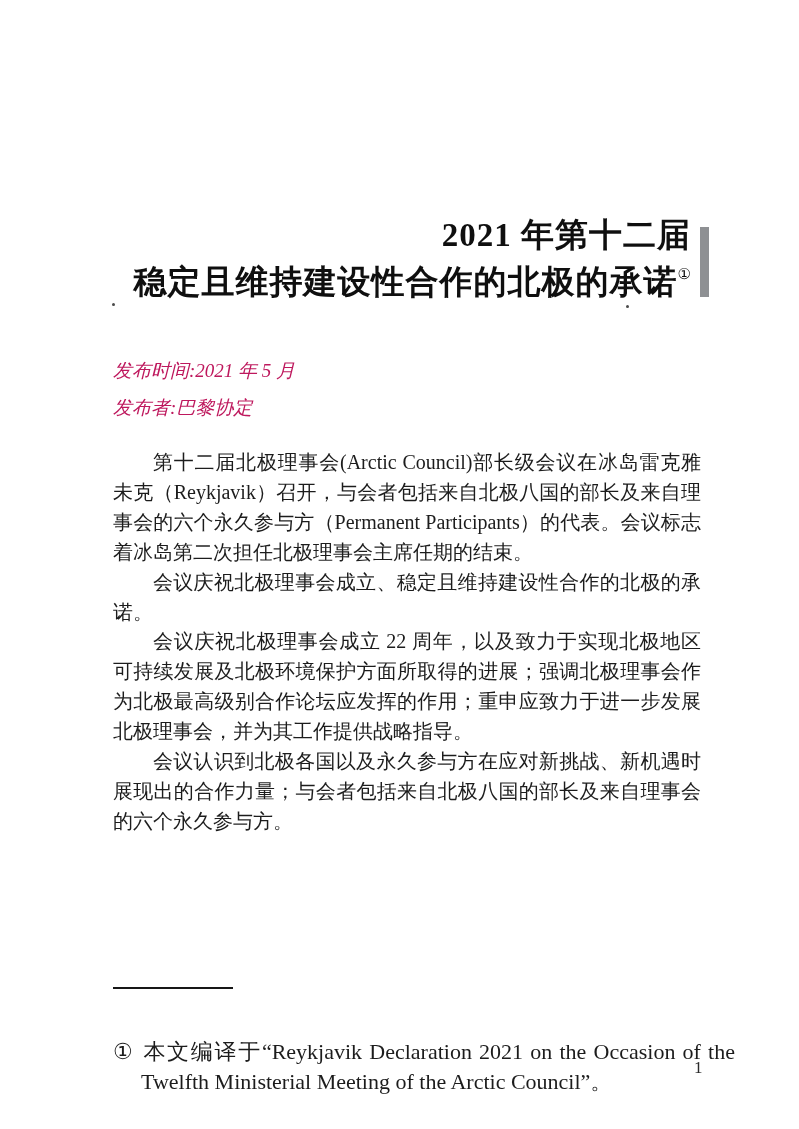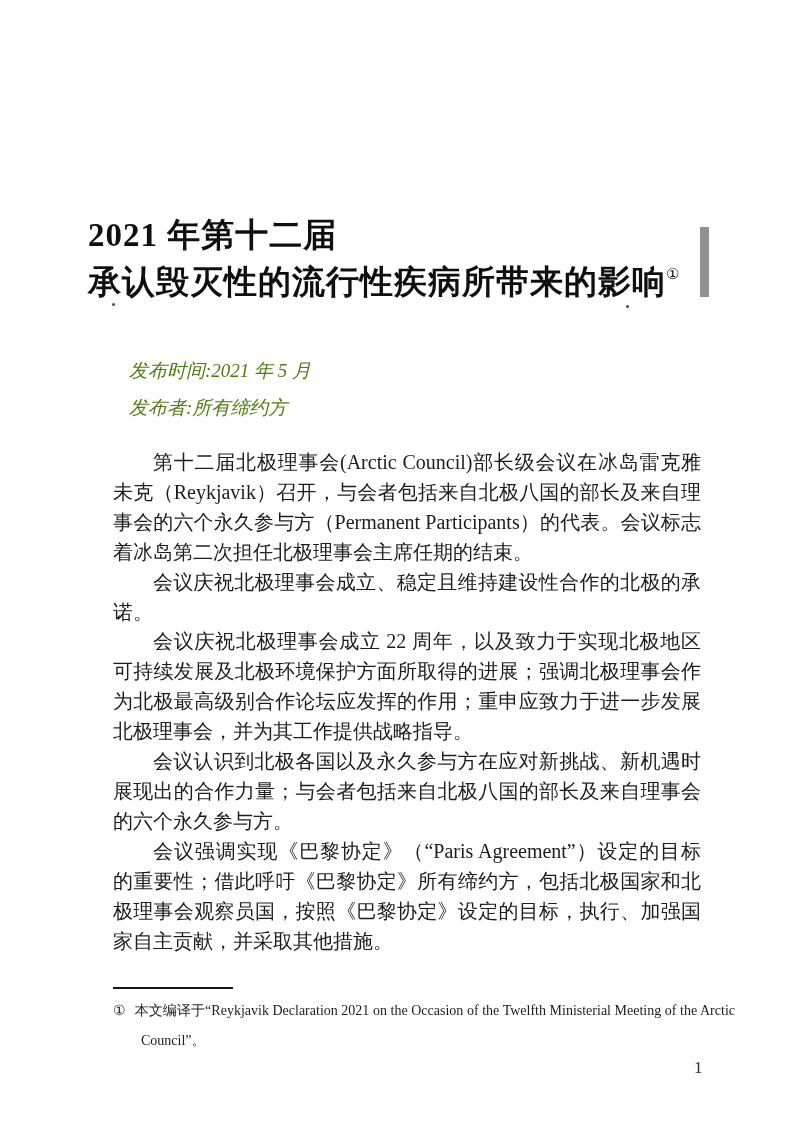--- a/index.html
+++ b/index.html
@@ -12,20 +12,21 @@
     font-family: "Liberation Serif", "DejaVu Serif", serif;
     overflow: hidden;
   }
 
   
   .title-block {
     position: absolute;
     top: 216px;
     left: 88px;
     width: 603px;
+    text-align: right;
   }
   .title {
     margin: 0;
     font-size: 33px;
     font-weight: 700;
     line-height: 39px;
     color: #0f0f0f;
     letter-spacing: 1px;
     white-space: nowrap;
   }
@@ -46,24 +47,24 @@
 
   
   .speck { position: absolute; width: 3px; height: 3px; background: #4a4a4a; border-radius: 50%; }
   .speck-1 { left: 112px; top: 303px; }
   .speck-2 { left: 626px; top: 305px; }
 
   
   .meta {
     position: absolute;
     top: 352px;
-    left: 129px;
+    left: 113px;
     font-size: 19px;
     font-style: italic;
-    color: #4d7c0f;
+    color: #be185d;
   }
   .meta p { margin: 0; line-height: 37px; }
 
   
   .body-text {
     position: absolute;
     top: 448px;
     left: 113px;
     width: 588px;
     font-size: 20px;
@@ -76,24 +77,24 @@
   .footnote-rule {
     position: absolute;
     top: 987px;
     left: 113px;
     width: 120px;
     height: 2px;
     background: #161616;
   }
   .footnote {
     position: absolute;
-    top: 996px;
+    top: 1037px;
     left: 113px;
     width: 594px;
-    font-size: 14px;
+    font-size: 22px;
     line-height: 30px;
     text-align: justify;
     padding-left: 28px;
     text-indent: -28px;
     color: #1c1c1c;
   }
   .footnote .fn-marker { margin-right: 9px; }
 
   
   .page-number {
@@ -105,38 +106,37 @@
   }
 </style>
 </head>
 <body>
 
 <div class="page">
 
   <div class="title-accent-bar" style="background: rgb(142, 144, 147);"></div>
 
   <header class="title-block">
-    <h1 class="title"><span>2021 年第十二届</span><br><span>承认毁灭性的流行性疾病所带来的影响</span><sup class="fn-ref">①</sup></h1>
+    <h1 class="title"><span>2021 年第十二届</span><br><span>稳定且维持建设性合作的北极的承诺</span><sup class="fn-ref">①</sup></h1>
   </header>
 
   <span class="speck speck-1"></span>
   <span class="speck speck-2"></span>
 
   <div class="meta">
     <p>发布时间:2021 年 5 月</p>
-    <p>发布者:所有缔约方</p>
+    <p>发布者:巴黎协定</p>
   </div>
 
   <div class="body-text">
 
   <p>第十二届北极理事会(Arctic Council)部长级会议在冰岛雷克雅未克（Reykjavik）召开，与会者包括来自北极八国的部长及来自理事会的六个永久参与方（Permanent Participants）的代表。会议标志着冰岛第二次担任北极理事会主席任期的结束。</p>
       <p>会议庆祝北极理事会成立、稳定且维持建设性合作的北极的承诺。</p>
       <p>会议庆祝北极理事会成立 22 周年，以及致力于实现北极地区可持续发展及北极环境保护方面所取得的进展；强调北极理事会作为北极最高级别合作论坛应发挥的作用；重申应致力于进一步发展北极理事会，并为其工作提供战略指导。</p>
       <p>会议认识到北极各国以及永久参与方在应对新挑战、新机遇时展现出的合作力量；与会者包括来自北极八国的部长及来自理事会的六个永久参与方。</p>
-      <p>会议强调实现《巴黎协定》（“Paris Agreement”）设定的目标的重要性；借此呼吁《巴黎协定》所有缔约方，包括北极国家和北极理事会观察员国，按照《巴黎协定》设定的目标，执行、加强国家自主贡献，并采取其他措施。</p>
     </div>
 
   <div class="footnote-rule"></div>
 
   <div class="footnote">
     <span class="fn-marker">①</span><span>本文编译于“Reykjavik Declaration 2021 on the Occasion of the Twelfth Ministerial Meeting of the Arctic Council”。</span>
   </div>
 
   <div class="page-number">1</div>
 

